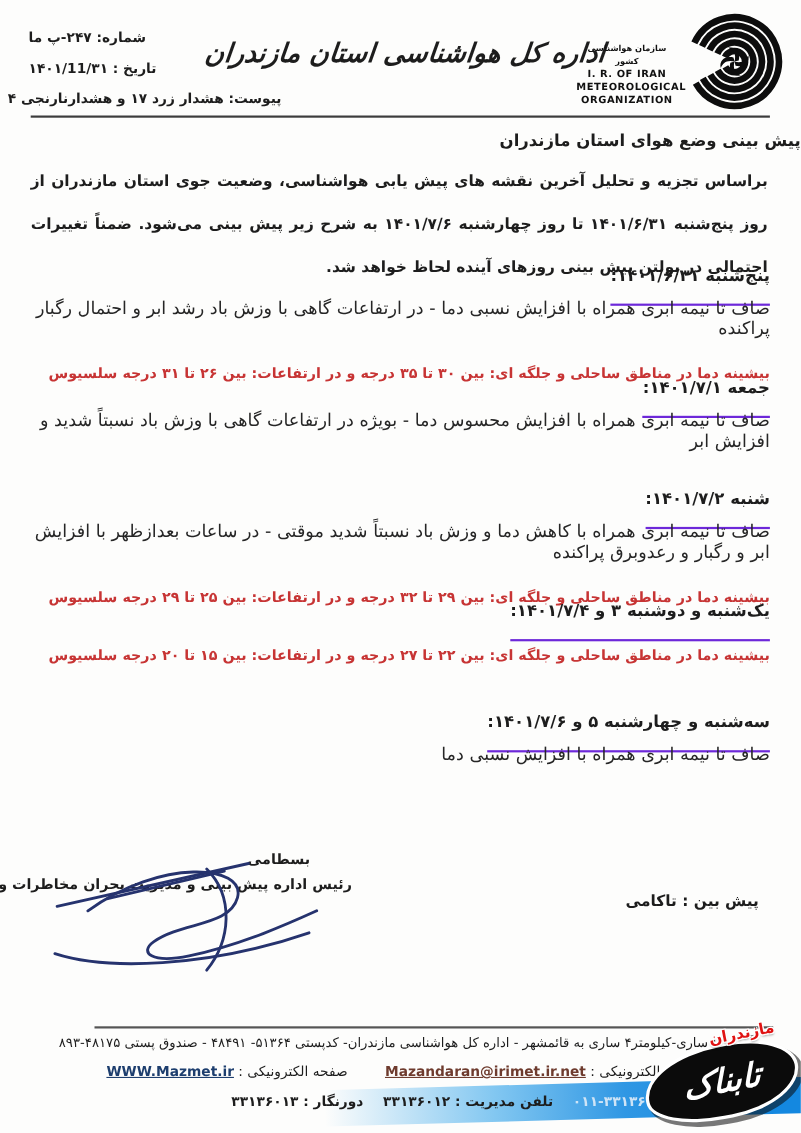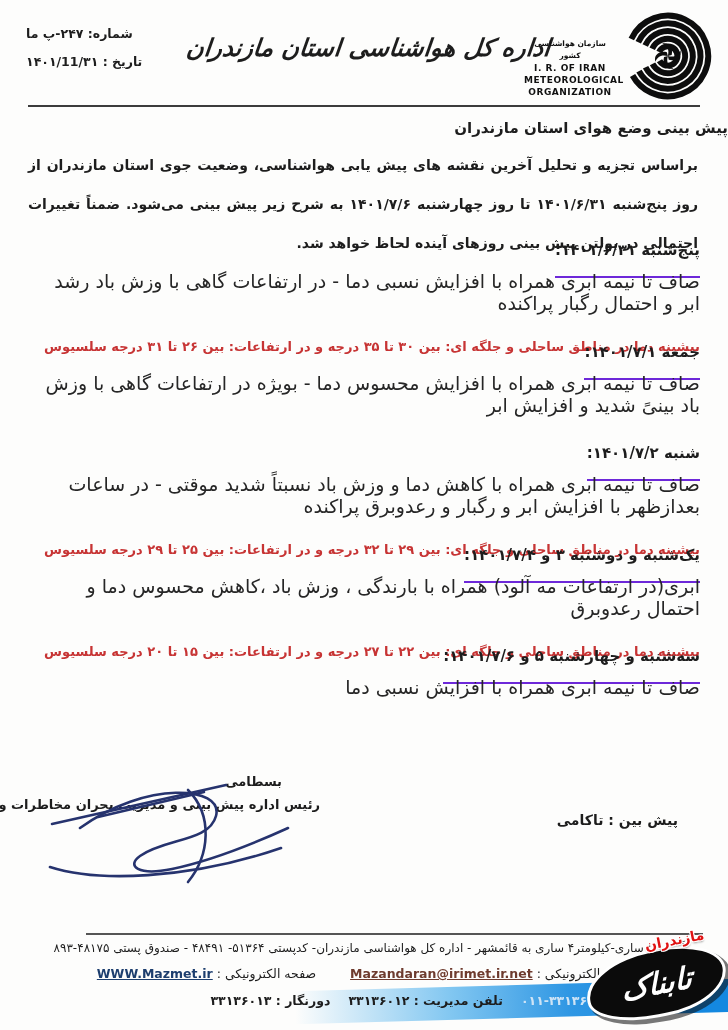--- a/index.html
+++ b/index.html
@@ -40,25 +40,25 @@
   .doc-title{position:absolute;top:119px;left:0;right:0;font-size:15px;font-weight:bold;}
   .doc-intro{
     position:absolute;top:146px;right:30px;left:28px;
     font-size:14px;font-weight:bold;line-height:39px;
     text-align:justify;text-align-last:right;
   }
   .forecasts{position:absolute;top:241px;right:28px;left:28px;}
   .forecast{height:101.5px;}
   .f-head{font-size:15px;font-weight:bold;}
   .f-head span{border-bottom:2px solid #6d28d9;padding-bottom:17px;}
-  .f-desc{margin-top:11px;font-size:19px;font-weight:400;color:#262626;}
+  .f-desc{margin-top:11px;font-size:16px;font-weight:400;color:#262626;}
   .f-temp{margin-top:25px;font-size:13px;font-weight:bold;color:var(--accent-red,#c73434);}
 
   
-  .sig-forecaster{position:absolute;top:812px;right:50px;font-size:14px;font-weight:bold;}
+  .sig-forecaster{position:absolute;top:812px;right:38px;font-size:14px;font-weight:bold;}
   .sig-block{position:absolute;top:774px;left:35px;width:285px;text-align:center;}
   .sig-name{font-size:13px;font-weight:bold;text-align:right;padding-right:38px;}
   .sig-title{margin-top:8px;font-size:13px;font-weight:bold;white-space:nowrap;}
   .sig-ink{position:absolute;top:770px;left:38px;width:275px;height:120px;z-index:3;pointer-events:none;}
 
   
   .ftr-rule{position:absolute;top:933px;left:86px;width:617px;height:1.5px;background:#555;}
   .ftr-address{position:absolute;top:941px;left:40px;right:30px;text-align:center;font-size:12px;font-weight:500;white-space:nowrap;}
   .ftr-links{position:absolute;top:966px;left:0;right:0;display:flex;flex-direction:row;justify-content:center;gap:34px;font-size:12.5px;direction:rtl;z-index:2;}
   .ftr-links .lbl{font-weight:normal;}
@@ -90,20 +90,21 @@
   }
 </style>
 </head>
 <body>
 
 <div class="page">
 
   <div class="hdr-left">
     <div class="row">شماره: ۲۴۷-پ ما</div>
     <div class="row">تاریخ : ۱۴۰۱/11/۳۱</div>
+    <div class="row">پیوست: هشدار زرد ۱۷ و هشدارنارنجی ۴</div>
   </div>
 
   <div class="hdr-calligraphy">اداره کل هواشناسی استان مازندران</div>
 
   <div class="hdr-logo">
     <div class="hdr-logo-text">
       <div class="fa">سازمان هواشناسی کشور</div>
       <div class="en">I. R. OF IRAN</div>
       <div class="en">METEOROLOGICAL</div>
       <div class="en">ORGANIZATION</div>
@@ -131,30 +132,29 @@
   <div class="doc-intro">براساس تجزیه و تحلیل آخرین نقشه های پیش یابی هواشناسی، وضعیت جوی استان مازندران از روز پنج‌شنبه ۱۴۰۱/۶/۳۱ تا روز چهارشنبه ۱۴۰۱/۷/۶ به شرح زیر پیش بینی می‌شود. ضمناً تغییرات احتمالی در بولتن پیش بینی روزهای آینده لحاظ خواهد شد.</div>
 
   <div class="forecasts">
     <div class="forecast">
       <div class="f-head"><span>پنج‌شنبه ۱۴۰۱/۶/۳۱:</span></div>
       <div class="f-desc">صاف تا نیمه ابری همراه با افزایش نسبی دما - در ارتفاعات گاهی با وزش باد رشد ابر و احتمال رگبار پراکنده</div>
       <div class="f-temp">بیشینه دما در مناطق ساحلی و جلگه ای: بین ۳۰ تا ۳۵ درجه و در ارتفاعات: بین ۲۶ تا ۳۱ درجه سلسیوس</div>
     </div>
     <div class="forecast">
       <div class="f-head"><span>جمعه ۱۴۰۱/۷/۱:</span></div>
-      <div class="f-desc">صاف تا نیمه ابری همراه با افزایش محسوس دما - بویژه در ارتفاعات گاهی با وزش باد بینیً شدید و افزایش ابر</div>
+      <div class="f-desc">صاف تا نیمه ابری همراه با افزایش محسوس دما - بویژه در ارتفاعات گاهی با وزش باد نسبتاً شدید و افزایش ابر</div>
     </div>
     <div class="forecast">
       <div class="f-head"><span>شنبه ۱۴۰۱/۷/۲:</span></div>
       <div class="f-desc">صاف تا نیمه ابری همراه با کاهش دما و وزش باد نسبتاً شدید موقتی - در ساعات بعدازظهر با افزایش ابر و رگبار و رعدوبرق پراکنده</div>
       <div class="f-temp">بیشینه دما در مناطق ساحلی و جلگه ای: بین ۲۹ تا ۳۲ درجه و در ارتفاعات: بین ۲۵ تا ۲۹ درجه سلسیوس</div>
     </div>
     <div class="forecast">
       <div class="f-head"><span>یک‌شنبه و دوشنبه ۳ و ۱۴۰۱/۷/۴:</span></div>
-      <div class="f-desc">ابری(در ارتفاعات مه آلود) همراه با بارندگی ، وزش باد ،کاهش محسوس دما و احتمال رعدوبرق</div>
       <div class="f-temp">بیشینه دما در مناطق ساحلی و جلگه ای: بین ۲۲ تا ۲۷ درجه و در ارتفاعات: بین ۱۵ تا ۲۰ درجه سلسیوس</div>
     </div>
     <div class="forecast">
       <div class="f-head"><span>سه‌شنبه و چهارشنبه ۵ و ۱۴۰۱/۷/۶:</span></div>
       <div class="f-desc">صاف تا نیمه ابری همراه با افزایش نسبی دما</div>
     </div>
   </div>
 
   <div class="sig-forecaster">پیش بین : تاکامی</div>
   <div class="sig-block">

